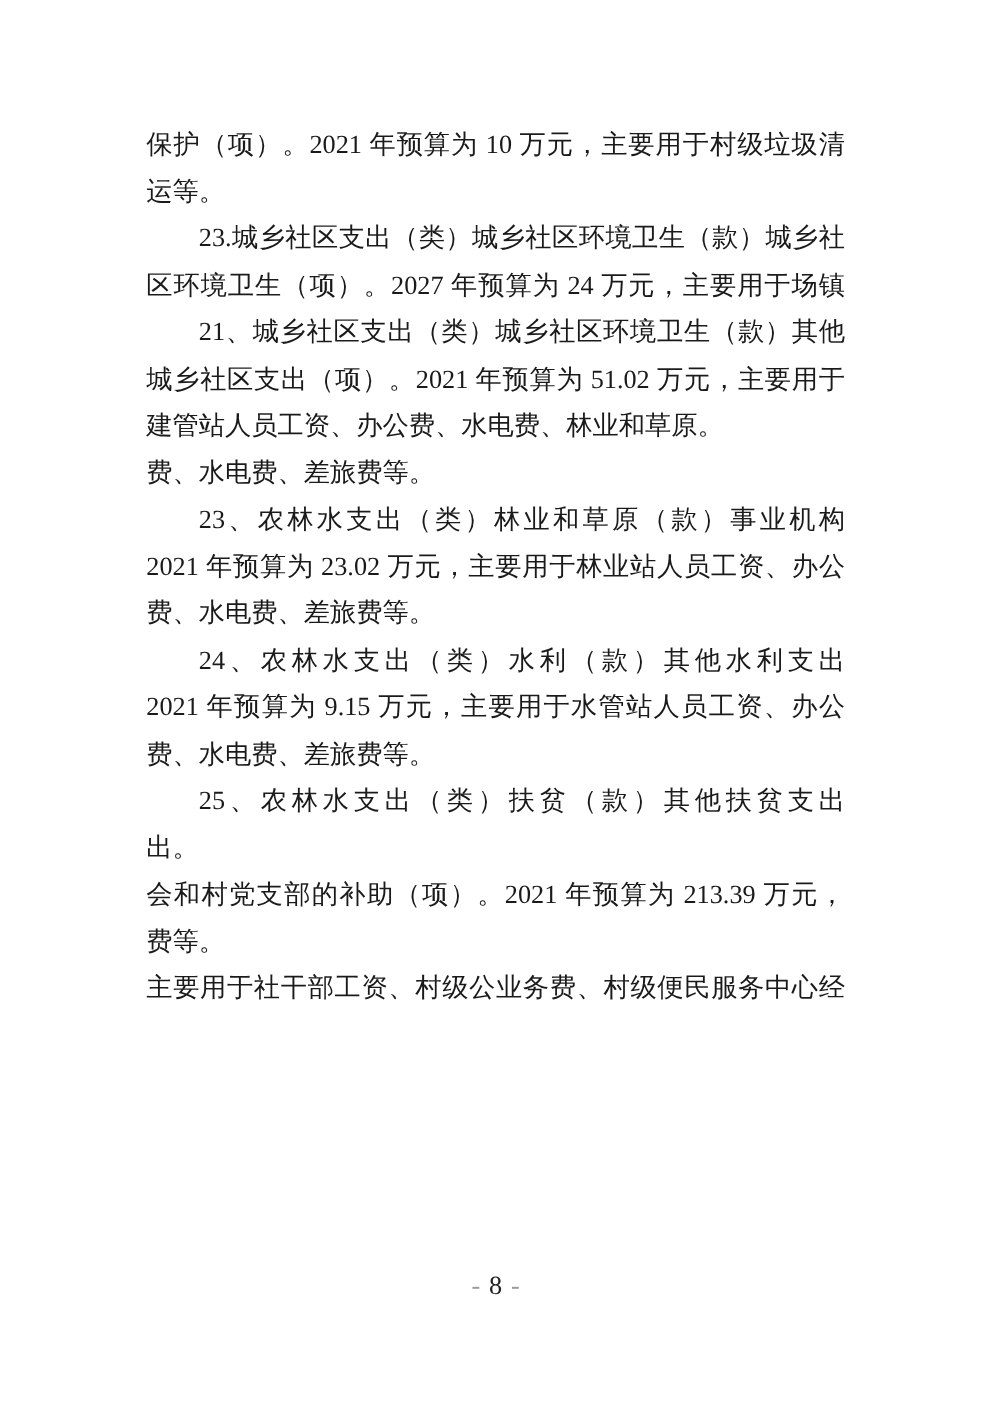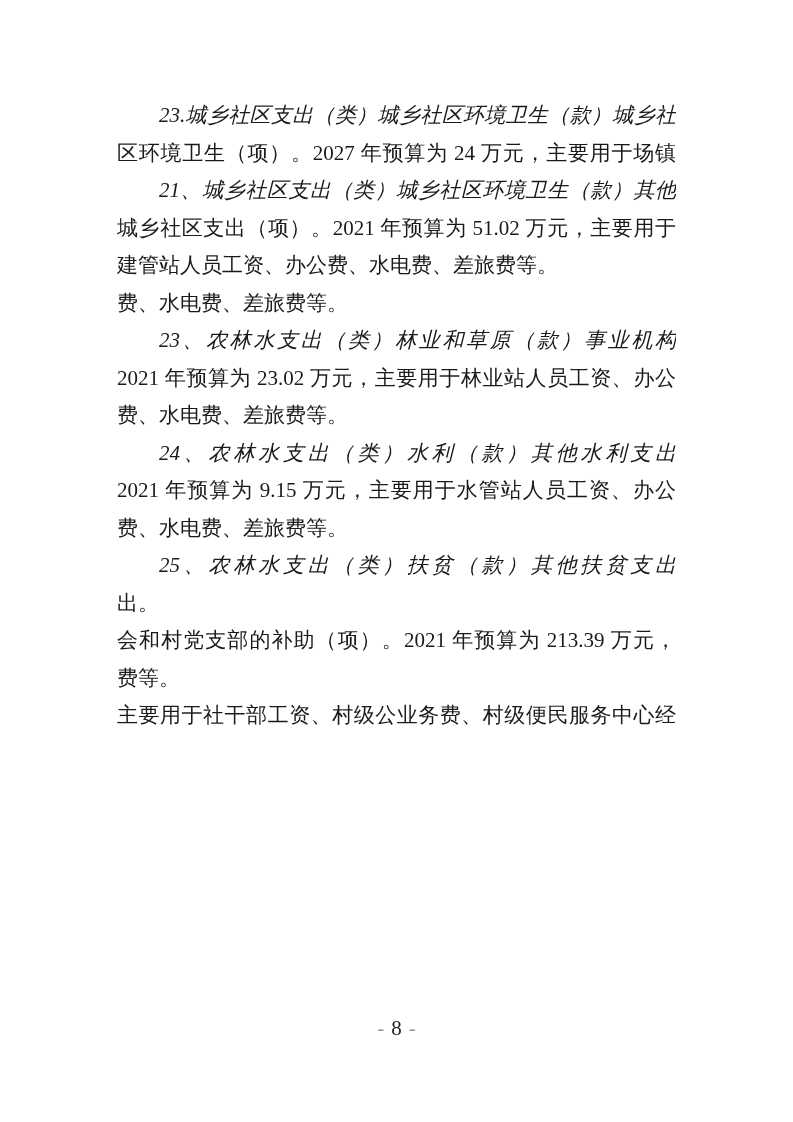--- a/index.html
+++ b/index.html
@@ -34,21 +34,20 @@
     text-align-last: justify;
     overflow: hidden;
     white-space: normal;
   }
   .line.last {
     text-align: left;
     text-align-last: left;
   }
   .line.indent {
     text-indent: 42px;
-    font-style: italic;
   }
   .footer {
     position: absolute;
     left: 0;
     right: 0;
     top: 1012px;
     text-align: center;
     font-size: 21px;
     line-height: 32px;
   }
@@ -59,27 +58,31 @@
     color: #222222;
     margin: 0 7px;
   }
 </style>
 </head>
 <body>
 
 <div class="page">
   <div class="text-block">
       <div class="paragraph">
+        <div class="line">保护（项）。2021 年预算为 10 万元，主要用于村级垃圾清</div>
+        <div class="line last">运等。</div>
+      </div>
+      <div class="paragraph">
         <div class="line indent">23.城乡社区支出（类）城乡社区环境卫生（款）城乡社</div>
         <div class="line">区环境卫生（项）。2027 年预算为 24 万元，主要用于场镇</div>
       </div>
       <div class="paragraph">
         <div class="line indent">21、城乡社区支出（类）城乡社区环境卫生（款）其他</div>
         <div class="line">城乡社区支出（项）。2021 年预算为 51.02 万元，主要用于</div>
-        <div class="line last">建管站人员工资、办公费、水电费、差旅费等。</div>
+        <div class="line last">建管站人员工资、办公费、水电费、林业和草原。</div>
       </div>
       <div class="paragraph">
         <div class="line last">费、水电费、差旅费等。</div>
       </div>
       <div class="paragraph">
         <div class="line indent">23、农林水支出（类）林业和草原（款）事业机构（项）。</div>
         <div class="line">2021 年预算为 23.02 万元，主要用于林业站人员工资、办公</div>
         <div class="line last">费、水电费、差旅费等。</div>
       </div>
       <div class="paragraph">

